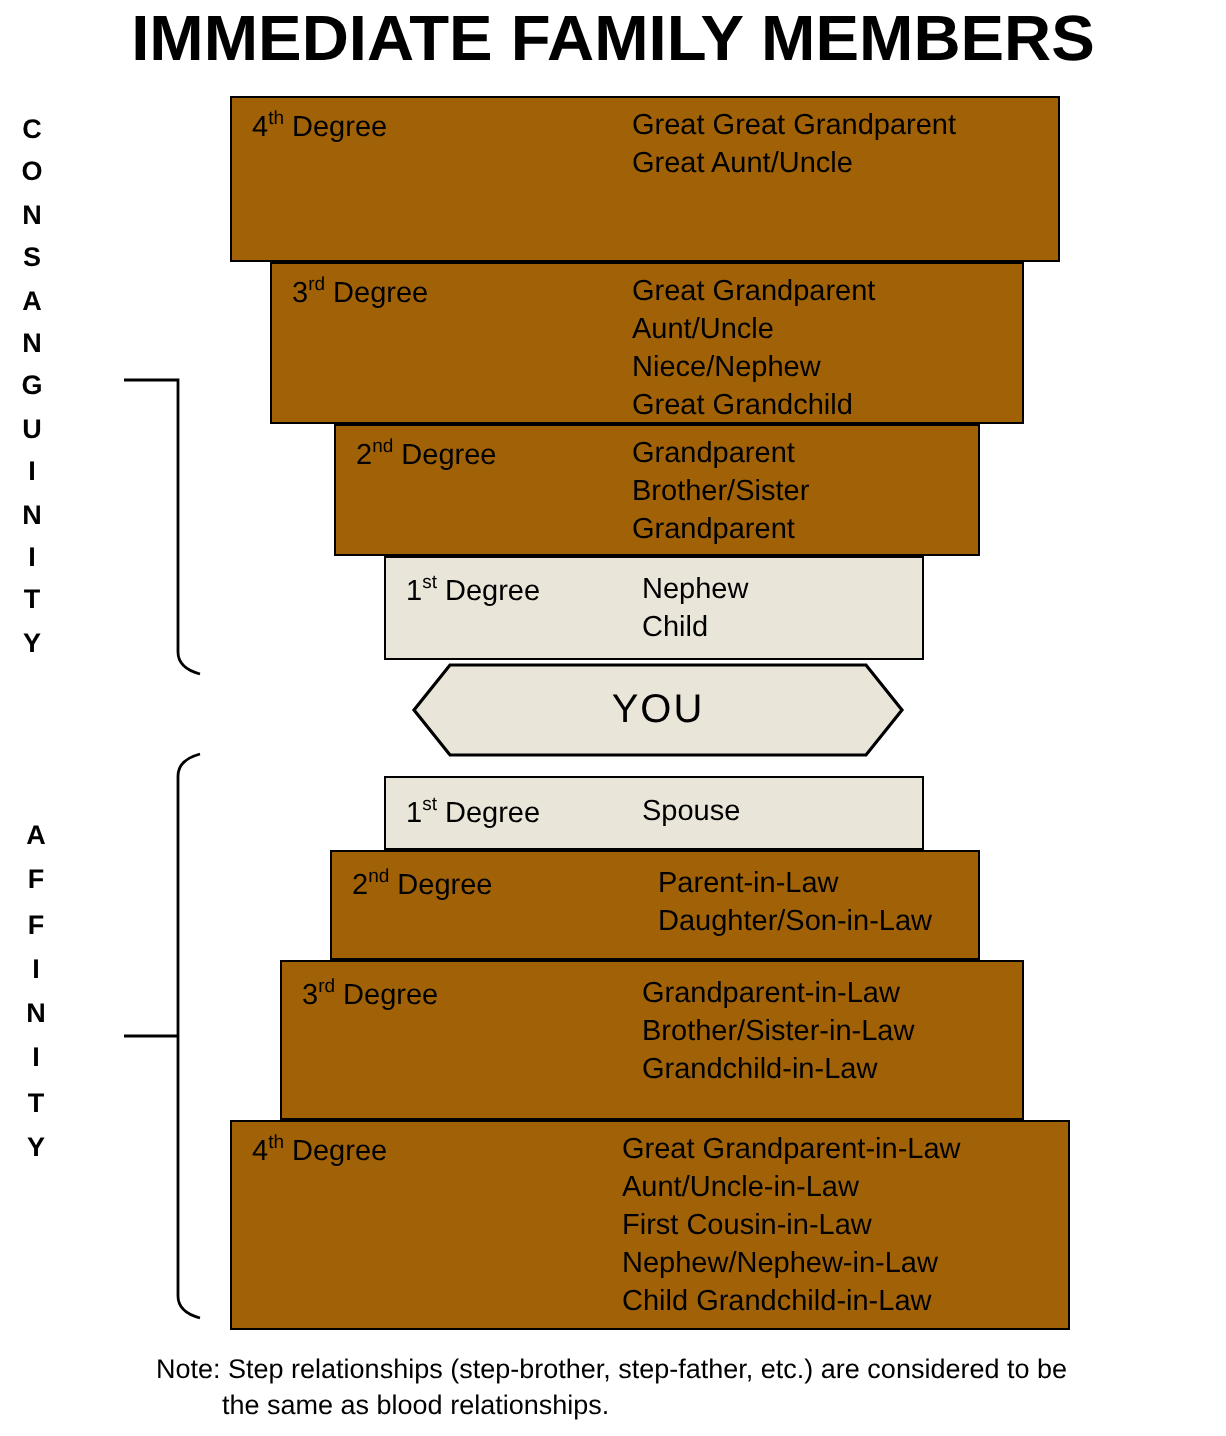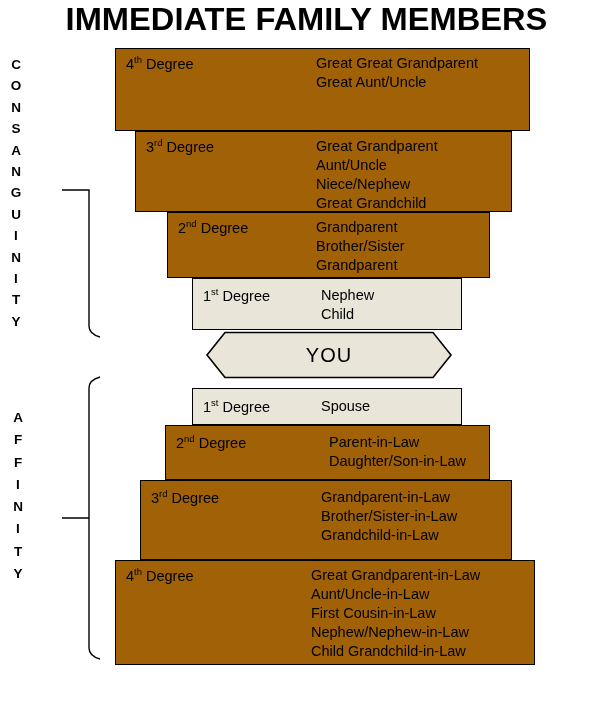--- a/index.html
+++ b/index.html
@@ -166,14 +166,18 @@
     <div class="deg"><span>4</span><sup>th</sup><span class="degword">Degree</span></div>
     <div class="items">
         <div>Great Grandparent-in-Law</div>
         <div>Aunt/Uncle-in-Law</div>
         <div>First Cousin-in-Law</div>
         <div>Nephew/Nephew-in-Law</div>
         <div>Child Grandchild-in-Law</div>
       </div>
   </div>
 
+  <div class="note">
+    <div class="l1">Note: Step relationships (step-brother, step-father, etc.) are considered to be</div>
+    <div class="l2">the same as blood relationships.</div>
+  </div>
 
 </div>
 
 </body></html>

